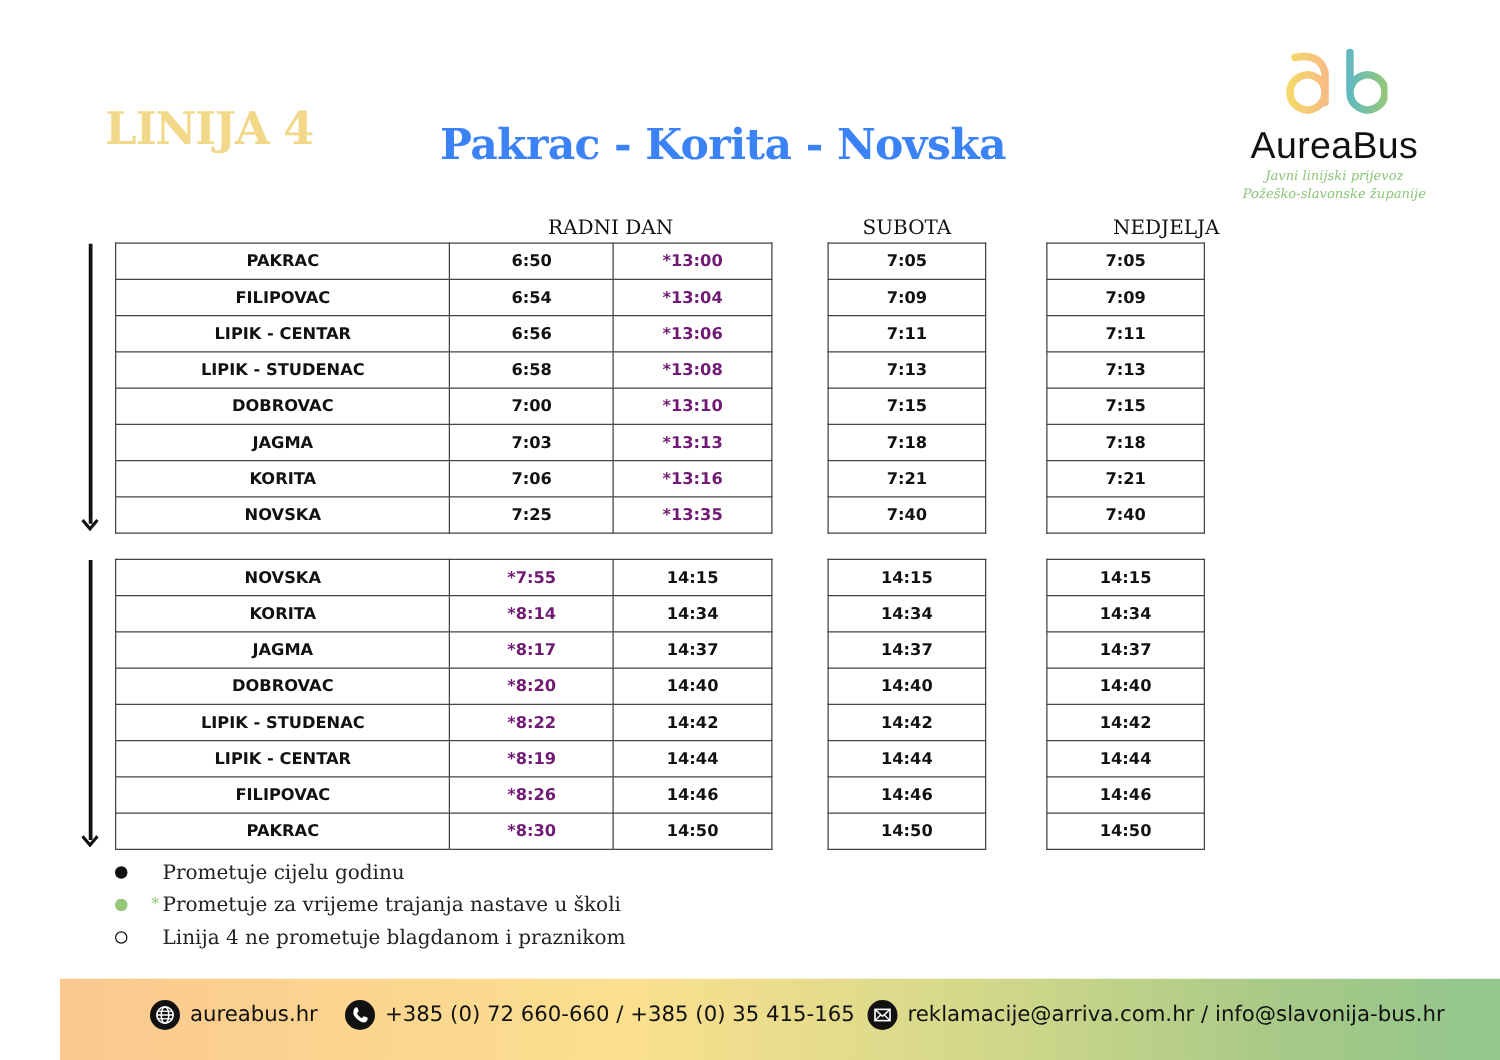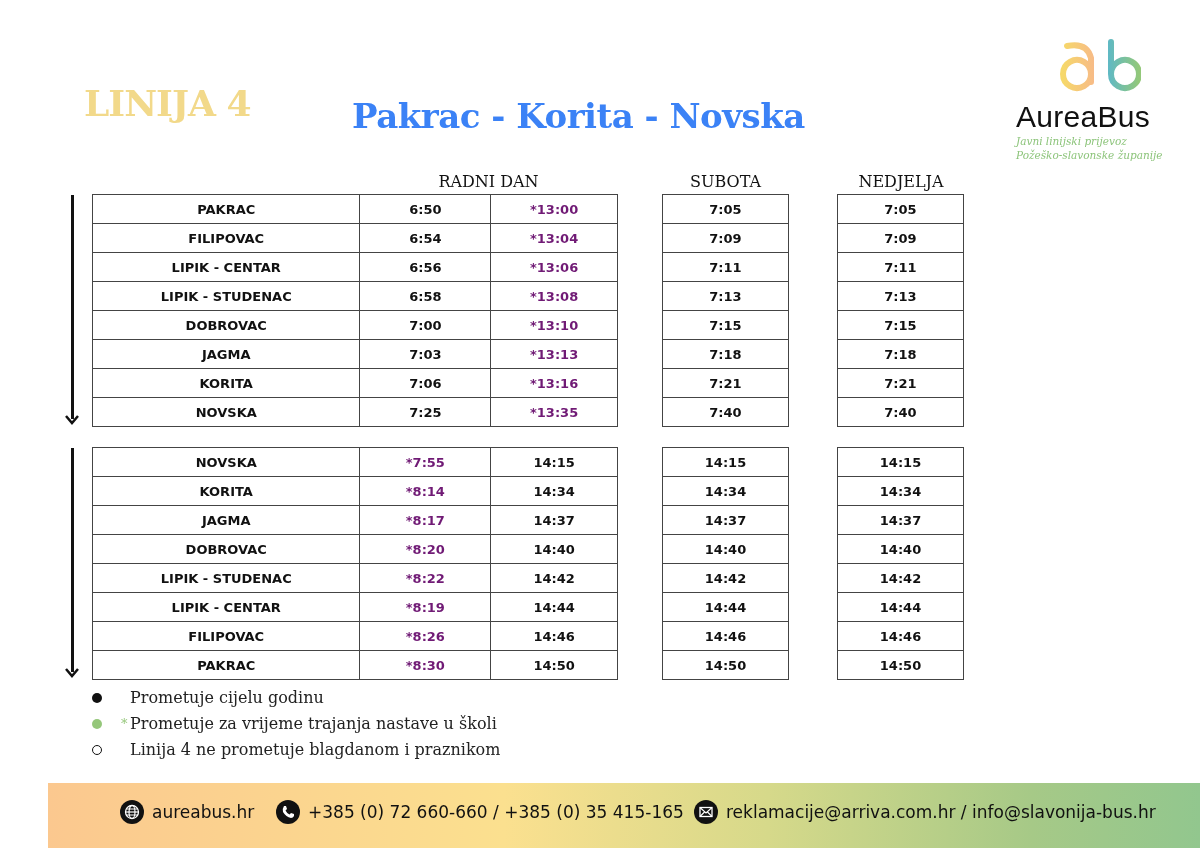--- a/index.html
+++ b/index.html
@@ -10,21 +10,21 @@
       position: absolute; left: 84px; top: 82px;
       font-family: "DejaVu Serif", serif; font-weight: bold;
       font-size: 36px; color: #f2d98a; letter-spacing: -1px;
     }
     .title-route {
       position: absolute; left: 352px; top: 96px;
       font-family: "DejaVu Serif", serif; font-weight: bold;
       font-size: 34px; color: #3b82f6; letter-spacing: -0.5px;
     }
 
-    .logo { position: absolute; left: 1016px; top: 38px; width: 165px; text-align: left; }
+    .logo { position: absolute; left: 985px; top: 38px; width: 165px; text-align: center; }
     .logo svg { display: block; margin: 0 auto; }
     .logo-name { font-family: "Liberation Sans", sans-serif; font-size: 30px; color: #111; margin-top: 2px; letter-spacing: 0.3px; }
     .logo-tag { font-family: "DejaVu Serif", serif; font-style: italic; font-size: 10.5px; color: #8cc47a; line-height: 14px; }
 
     .col-head {
       position: absolute; top: 172px; font-family: "DejaVu Serif", serif;
       font-size: 16px; color: #111; text-align: center;
     }
 
     table.tt { position: absolute; border-collapse: collapse; }
@@ -70,21 +70,21 @@
     </defs>
     <path d="M10 8 Q30 4 34 20 L34 44 M34 36 A14 14 0 1 1 34 35.9 M54 4 L54 36 A14 14 0 1 0 54 35.9" fill="none" stroke="url(#lg1)" stroke-width="6" stroke-linecap="round"></path>
   </svg>
   <div class="logo-name">AureaBus</div>
   <div class="logo-tag">Javni linijski prijevoz</div>
   <div class="logo-tag">Požeško-slavonske županije</div>
 </div>
 
 <div class="col-head" style="left:360px; width:257px;">RADNI DAN</div>
 <div class="col-head" style="left:662px; width:127px;">SUBOTA</div>
-<div class="col-head" style="left:838px; width:126px;">NEDJELJA</div>
+<div class="col-head" style="left:870px; width:126px;">NEDJELJA</div>
 
 <div class="arrow" style="left:65px; top:195px; height:232px;">
   <div class="shaft" style="height:224px;"></div>
   <svg class="head" style="top:220px;" viewBox="0 0 14 10">
       <path d="M1 1 L7 8 L13 1" fill="none" stroke="#111" stroke-width="2.5"></path>
     </svg>
 </div>
 <div class="arrow" style="left:65px; top:448px; height:232px;">
   <div class="shaft" style="height:224px;"></div>
   <svg class="head" style="top:220px;" viewBox="0 0 14 10">

